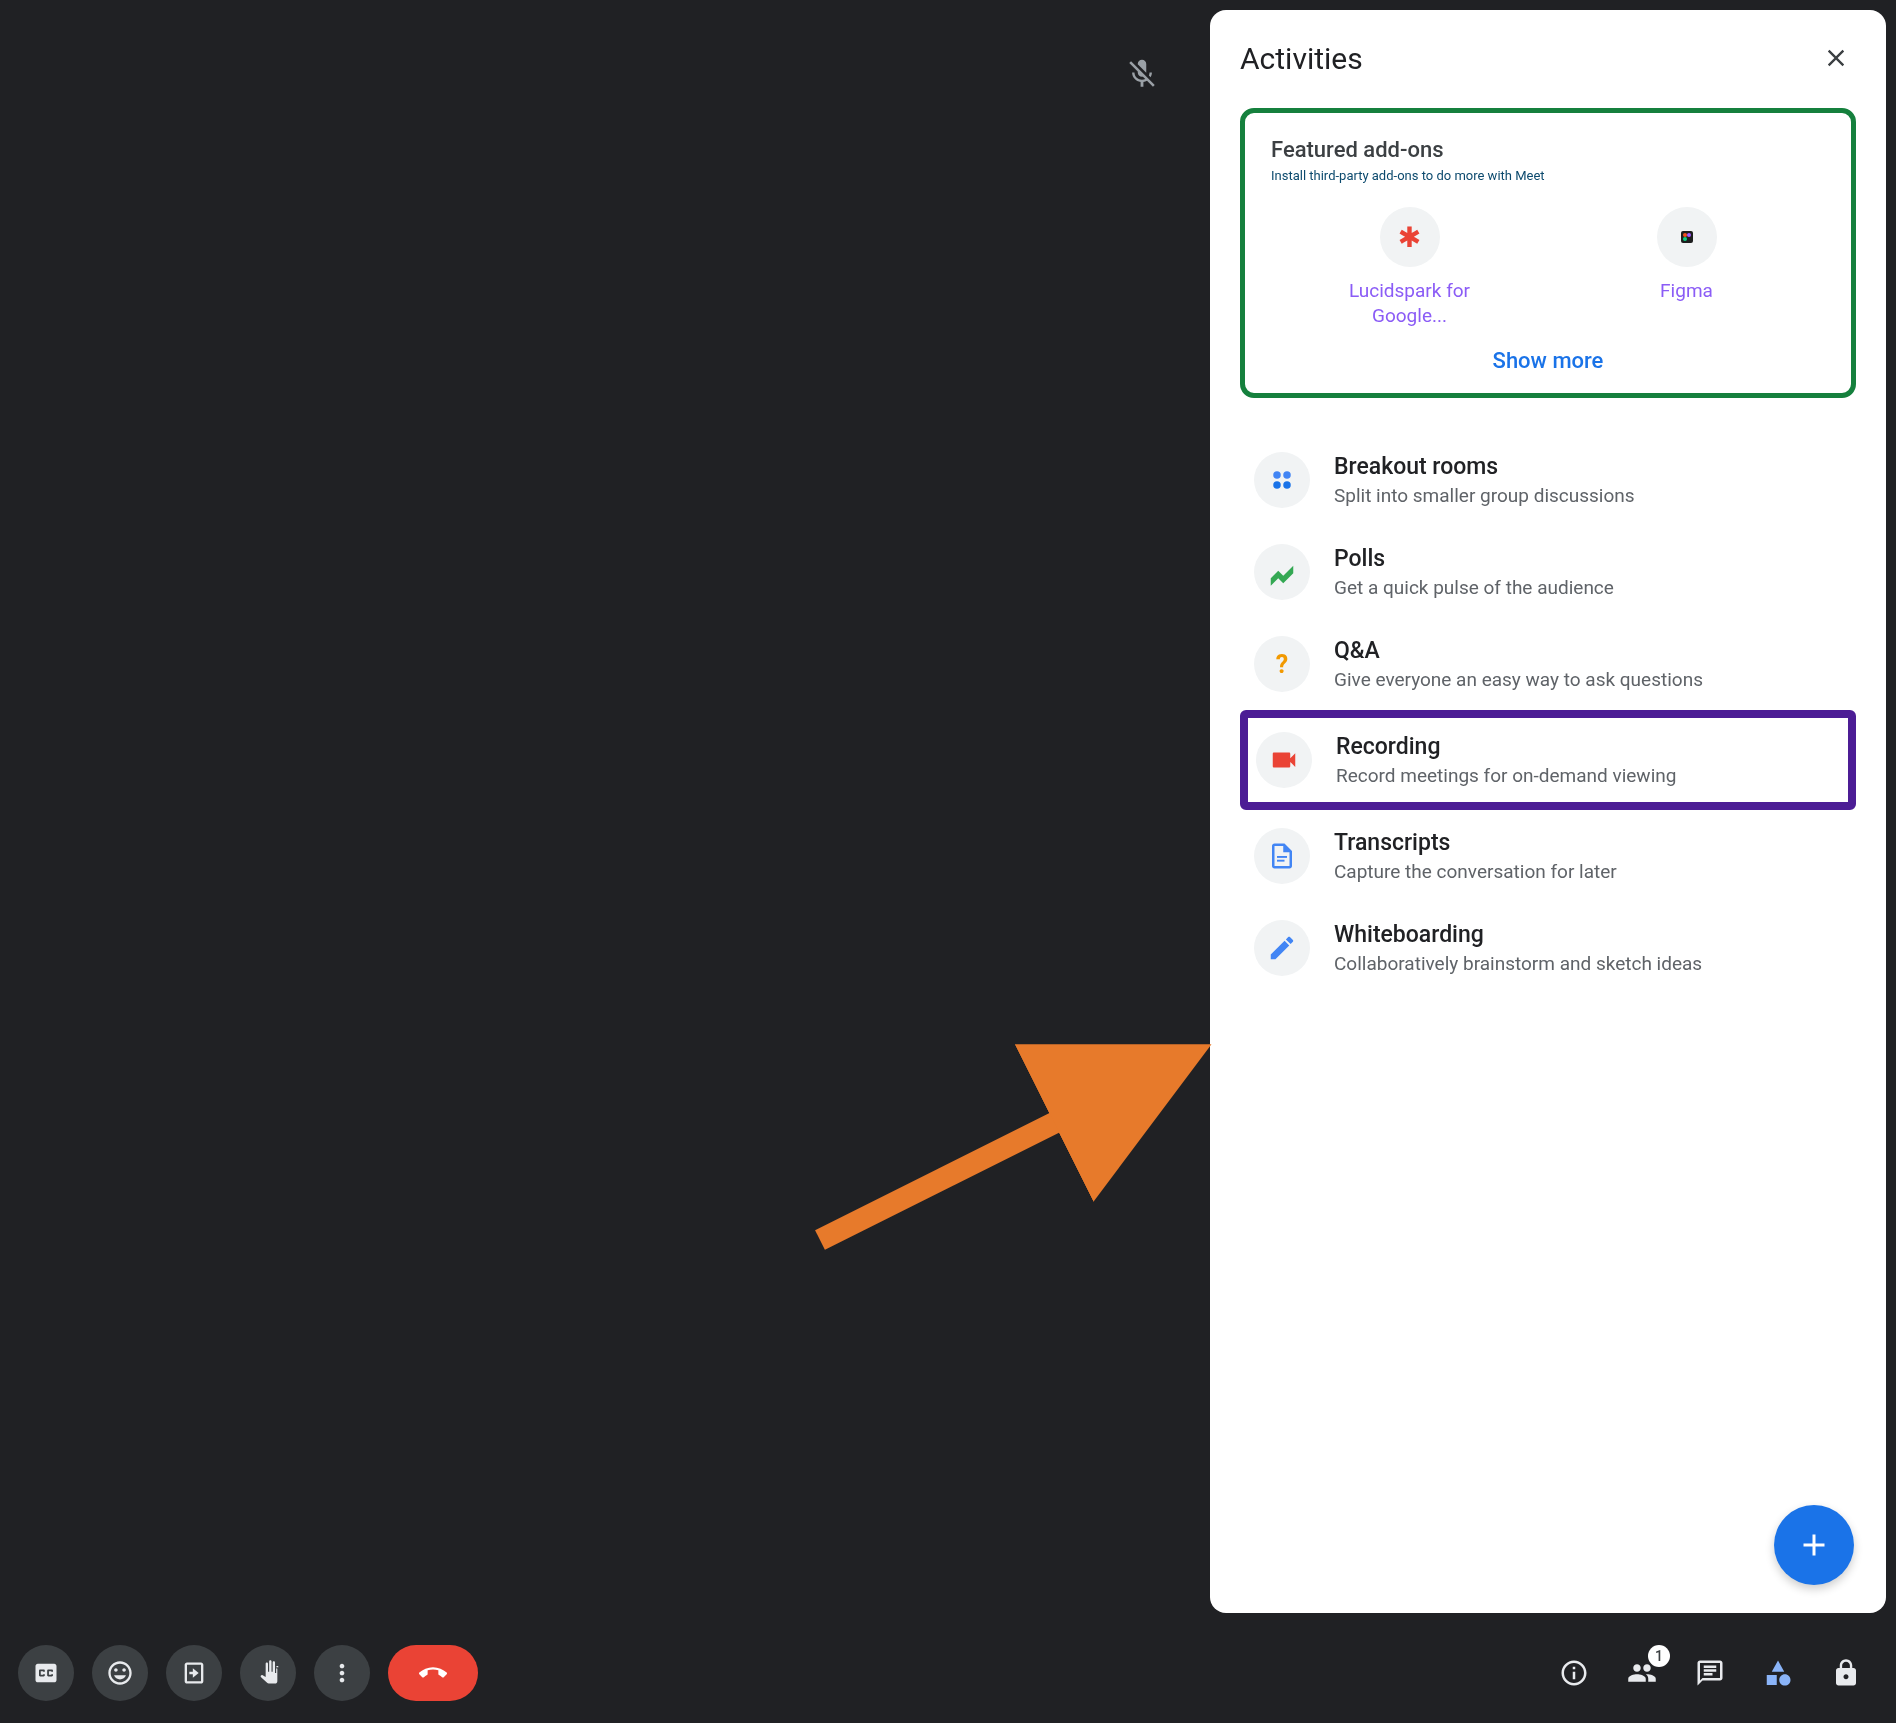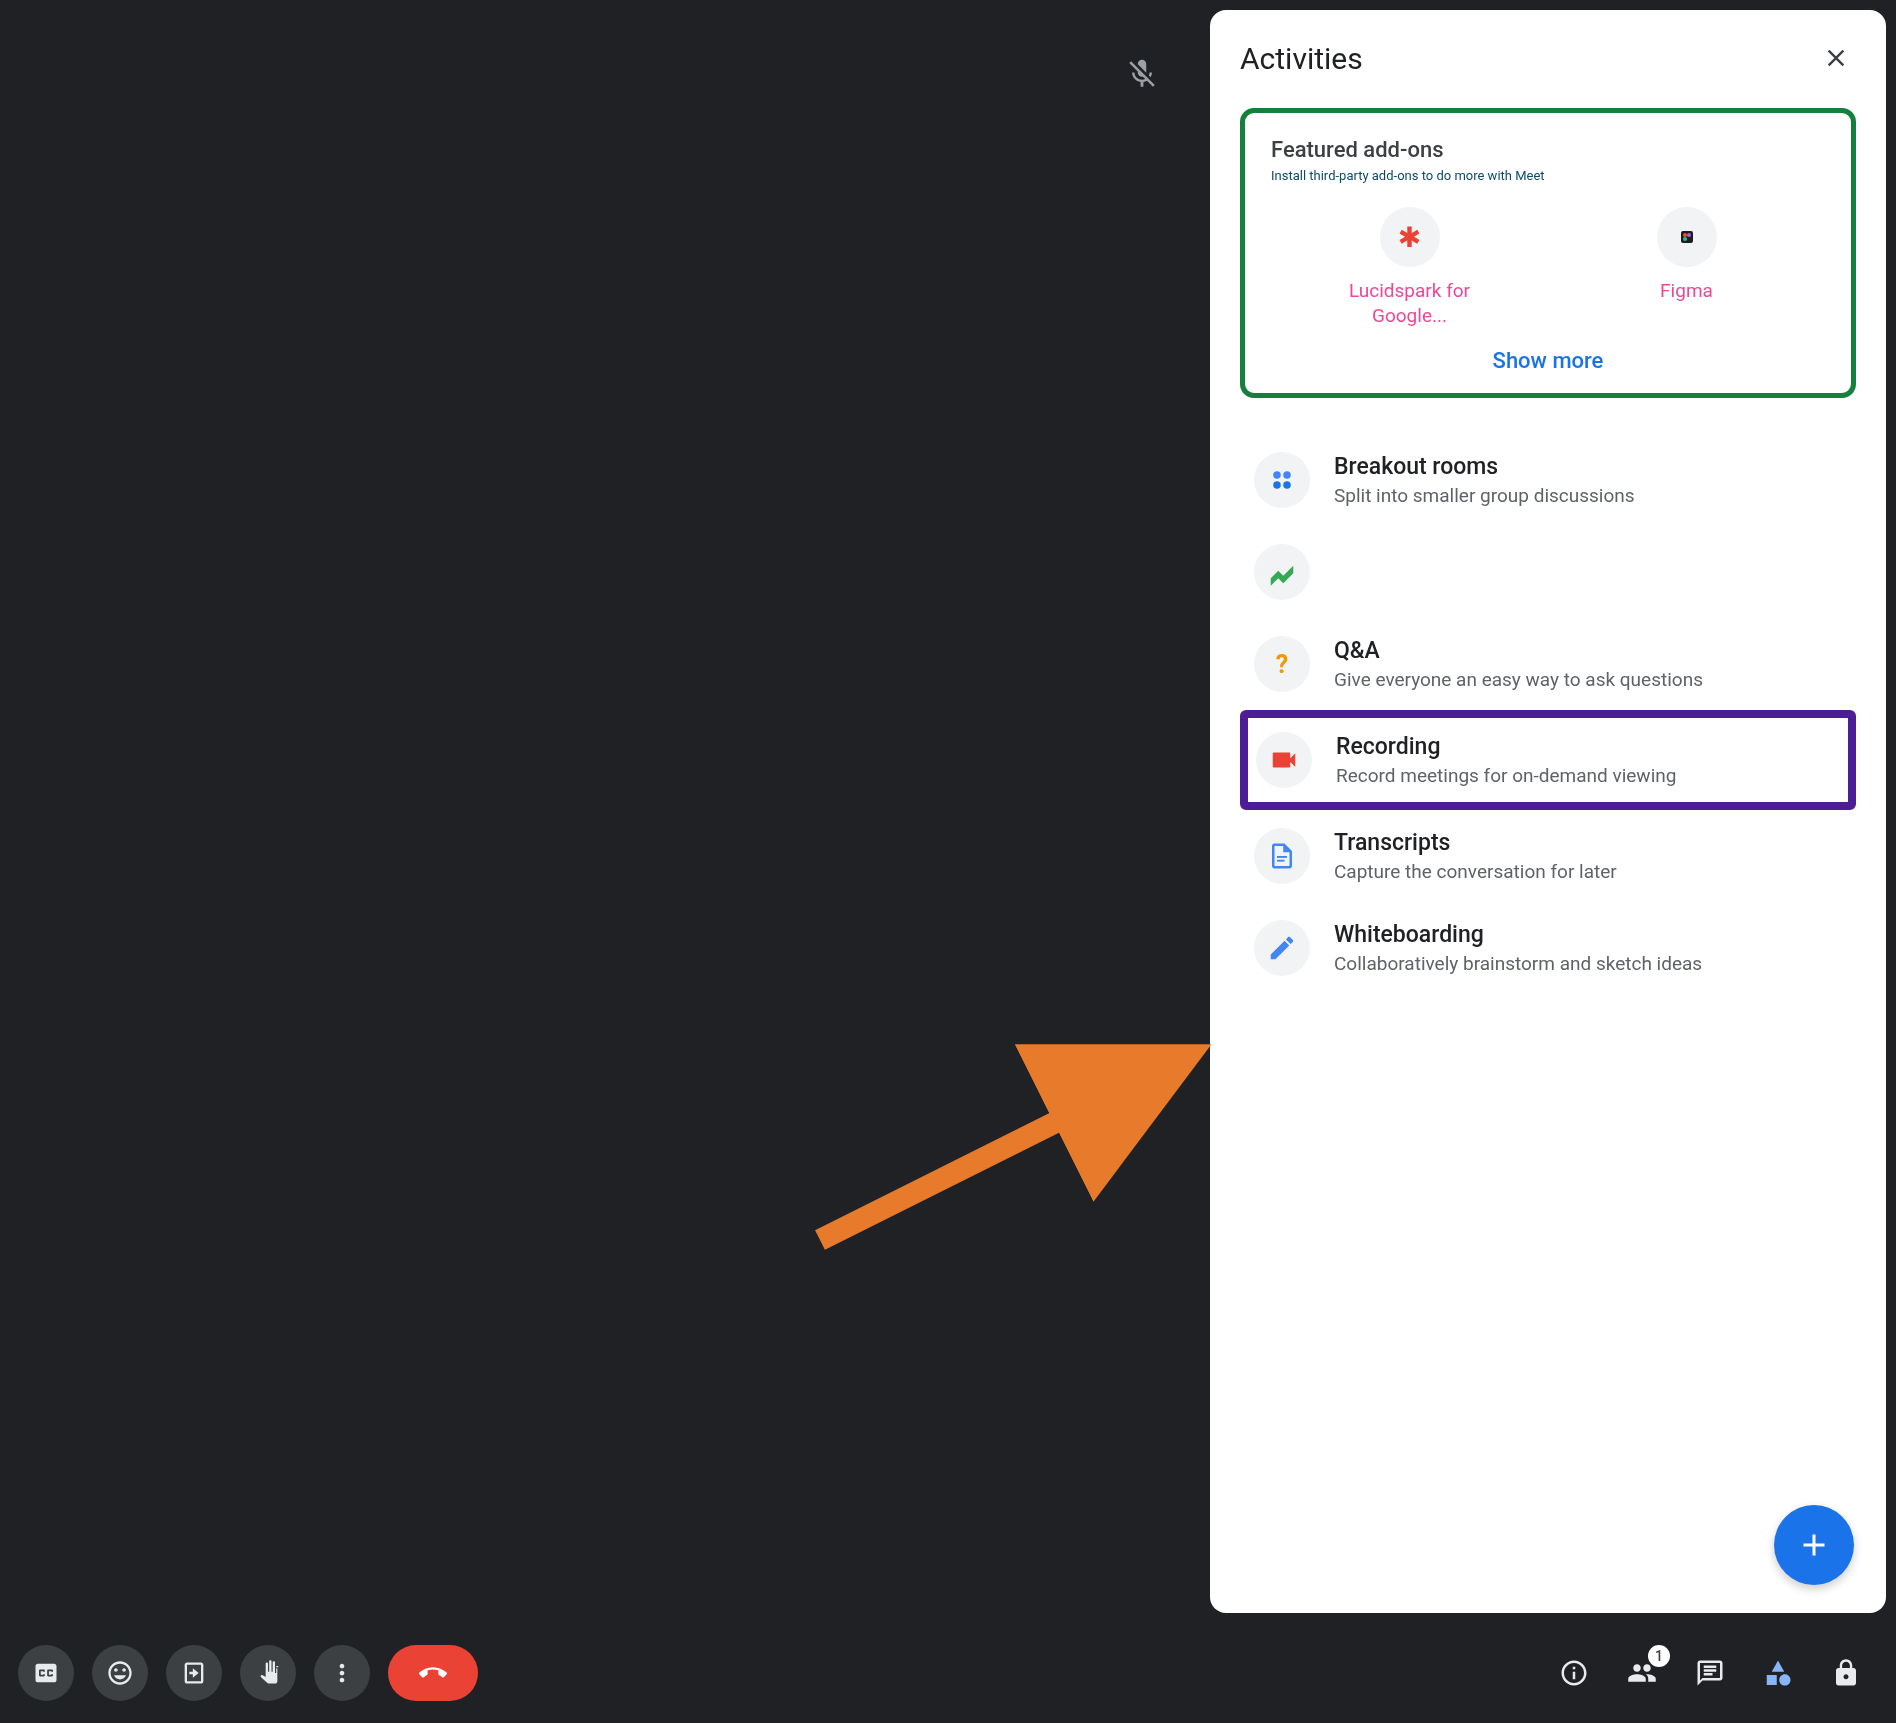--- a/index.html
+++ b/index.html
@@ -97,21 +97,21 @@
       border-radius: 50%;
       background: #f1f3f4;
       display: flex;
       align-items: center;
       justify-content: center;
       margin-bottom: 12px;
       font-size: 28px;
     }
     .addon-label {
       font-size: 19px;
-      color: #ec4899;
+      color: #8b5cf6;
       text-align: center;
       line-height: 1.3;
     }
     .show-more {
       text-align: center;
       color: #1a73e8;
       font-size: 22px;
       font-weight: 500;
       cursor: pointer;
     }
@@ -285,20 +285,24 @@
       <div class="activity-text-title">Breakout rooms</div>
       <div class="activity-text-desc">Split into smaller group discussions</div>
     </div>
       </div>
       <div class="activity-item">
     <div class="activity-icon">
           <svg viewBox="0 0 24 24" width="30" height="30">
             <path fill="#34a853" d="M3 17l6-6 4 4 8-8v6l-8 8-4-4-6 6z"></path>
           </svg>
         </div>
+    <div class="activity-text">
+      <div class="activity-text-title">Polls</div>
+      <div class="activity-text-desc">Get a quick pulse of the audience</div>
+    </div>
       </div>
       <div class="activity-item">
     <div class="activity-icon">
           <svg viewBox="0 0 24 24" width="30" height="30">
             <text x="7" y="19" font-size="20" font-weight="bold" fill="#f29900">?</text>
           </svg>
         </div>
     <div class="activity-text">
       <div class="activity-text-title">Q&amp;A</div>
       <div class="activity-text-desc">Give everyone an easy way to ask questions</div>

